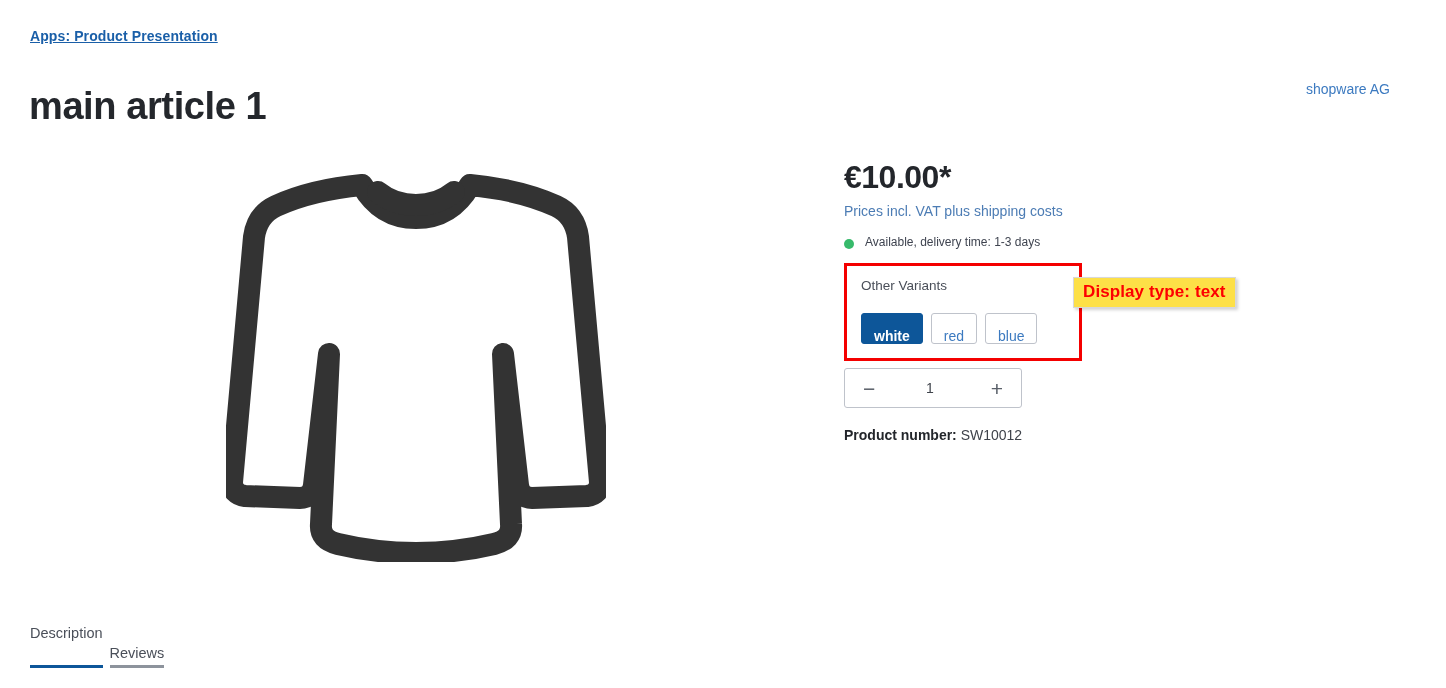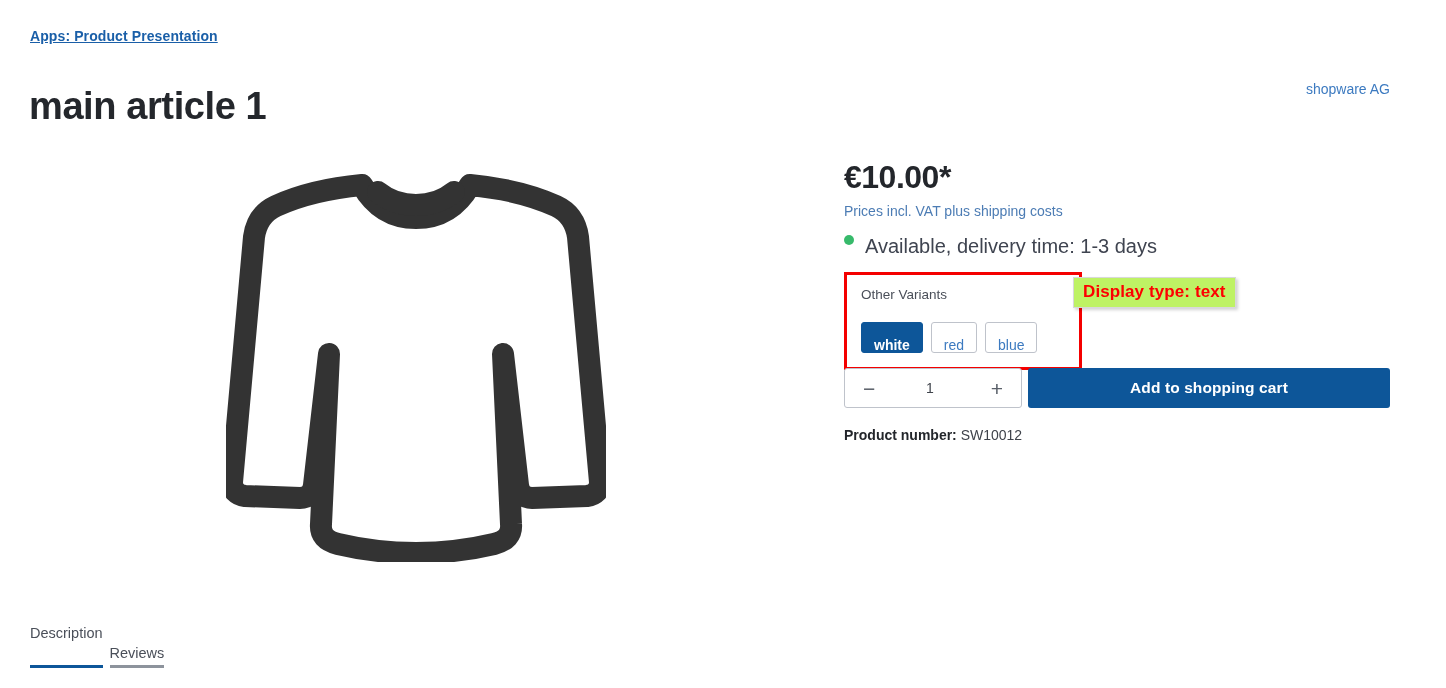--- a/index.html
+++ b/index.html
@@ -78,22 +78,22 @@
     line-height: 1.1;
     margin: 0 0 8px 0;
   }
   .tax-note {
     font-size: 14px;
     color: #4c7cb4;
     margin: 0 0 16px 0;
   }
   .delivery {
     display: flex;
-    align-items: flex-start;
-    font-size: 20px;
+    align-items: flex-end;
+    font-size: 12px;
     color: #3f4450;
     margin: 0 0 14px 0;
   }
   .dot {
     width: 10px;
     height: 10px;
     border-radius: 50%;
     background: #37ba6b;
     margin-right: 11px;
     flex: 0 0 auto;
@@ -136,21 +136,21 @@
     border-color: #0d5699;
     color: #ffffff;
     font-weight: bold;
   }
 
   
   .annotation {
     position: absolute;
     left: 1073px;
     top: 277px;
-    background: #bef264;
+    background: #fde047;
     border: 1px solid #d8d8d8;
     box-shadow: 2px 2px 3px rgba(0,0,0,.18);
     padding: 4px 9px 5px 9px;
     font-size: 17px;
     font-weight: bold;
     color: #fd0000;
     white-space: nowrap;
     letter-spacing: .1px;
   }
 
@@ -301,21 +301,20 @@
 </div>
 
 <div class="annotation">Display type: text</div>
 
 <div class="purchase-row">
   <div class="qty">
     <button class="qty-btn">−</button>
     <input class="qty-value" type="text" value="1" style="">
     <button class="qty-btn">+</button>
   </div>
-  <button class="add-cart">Add to shopping cart</button>
 </div>
 
 <div class="product-number">
   <b>Product number:</b>
   <span>SW10012</span>
 </div>
 
 <div class="tabs">
   <button class="tab active">Description</button>
   <button class="tab inactive">Reviews</button>

